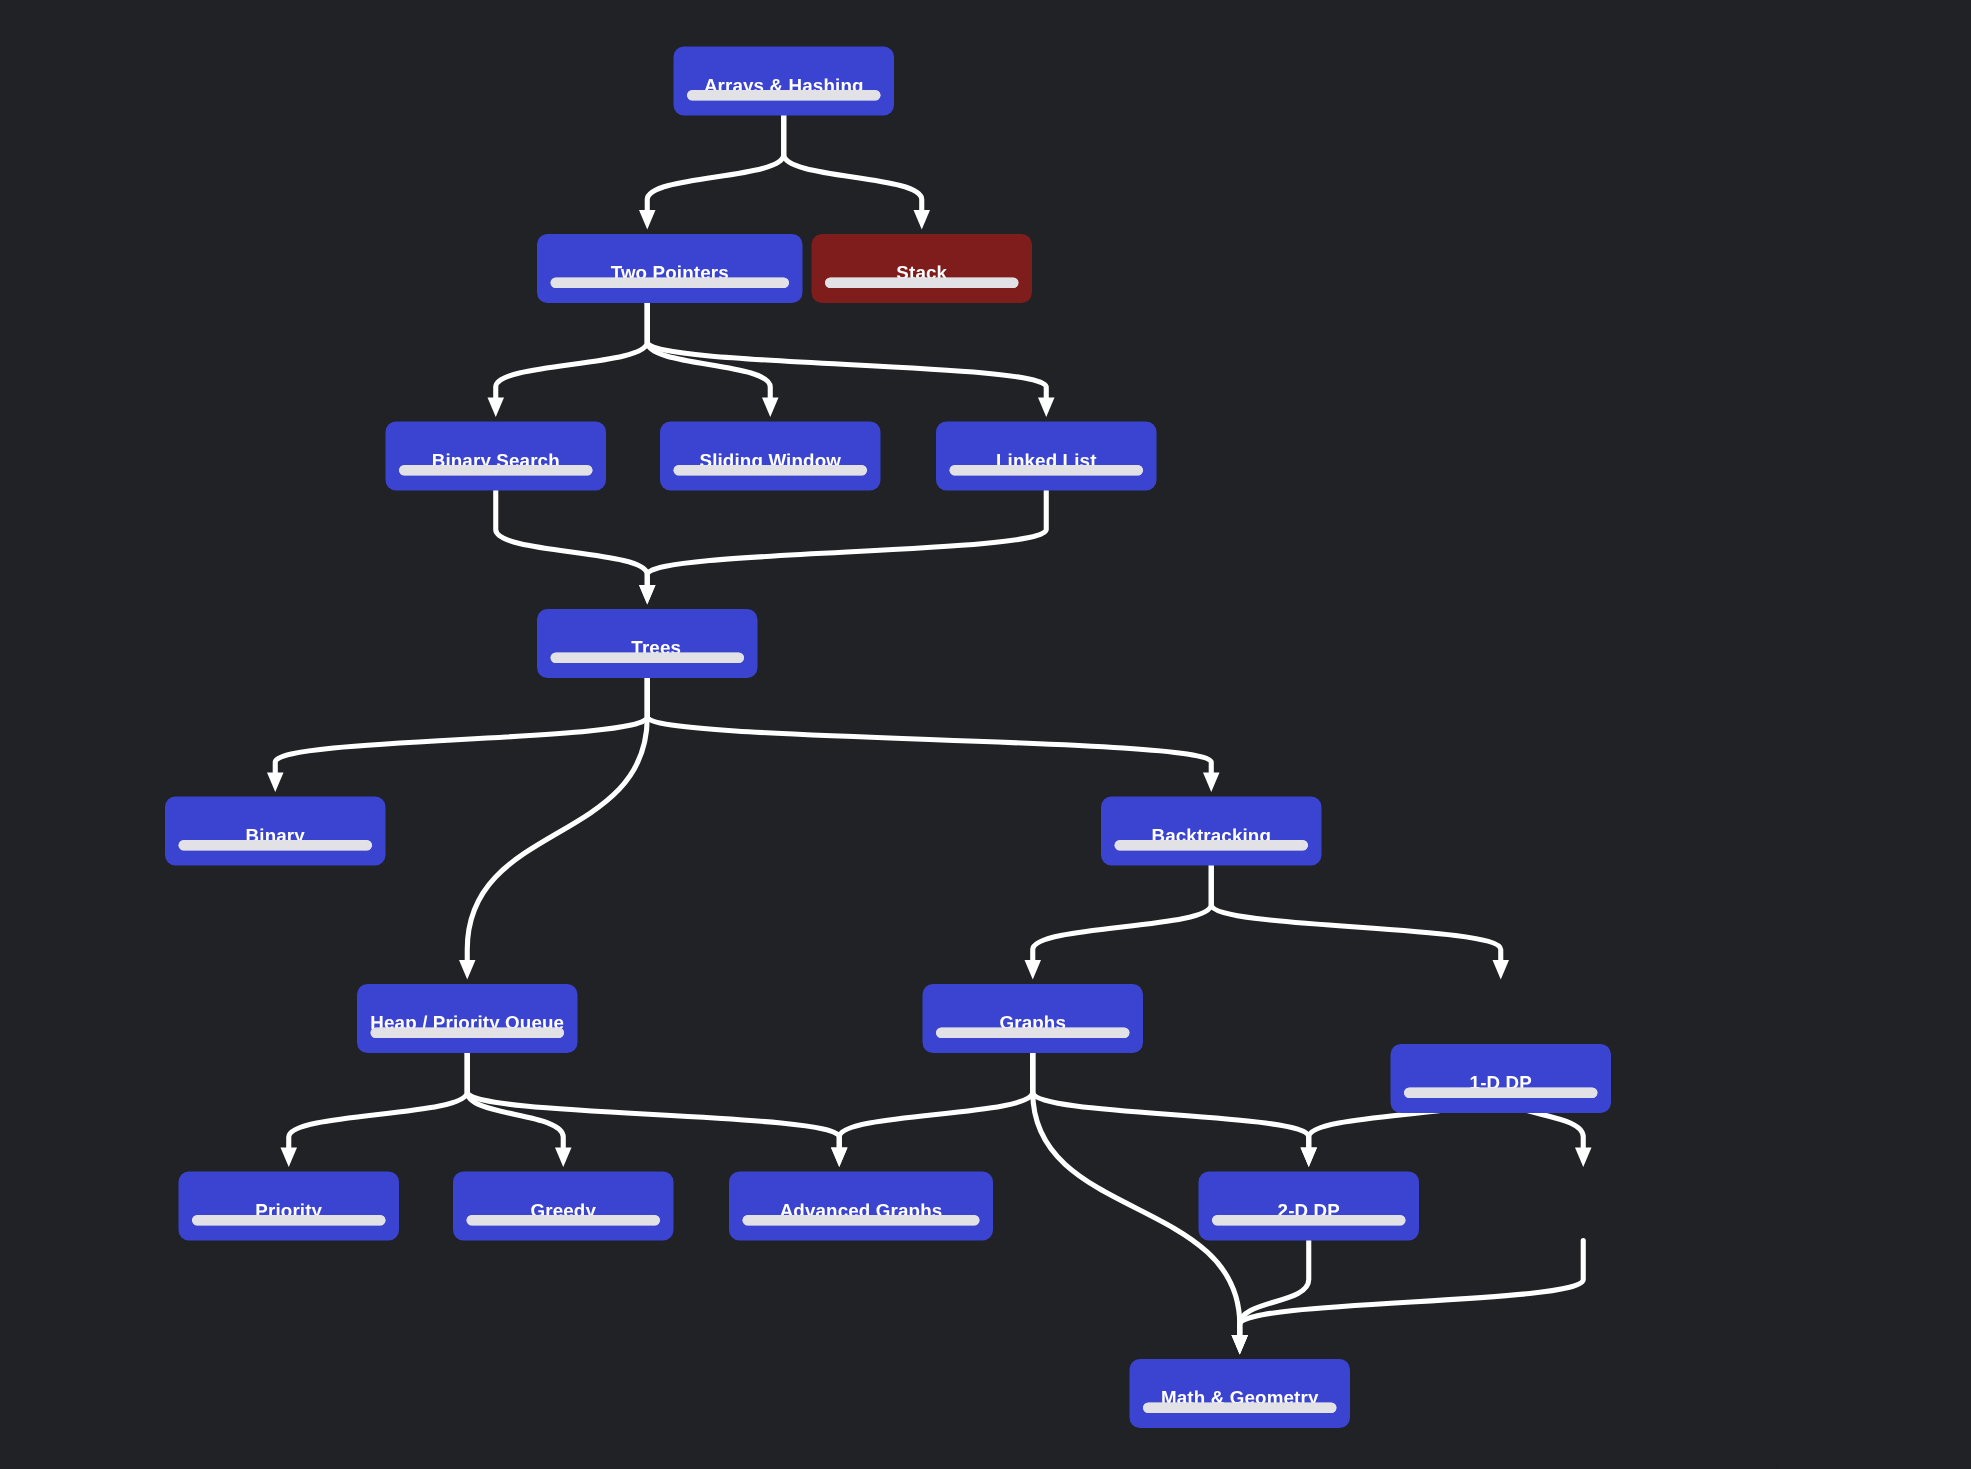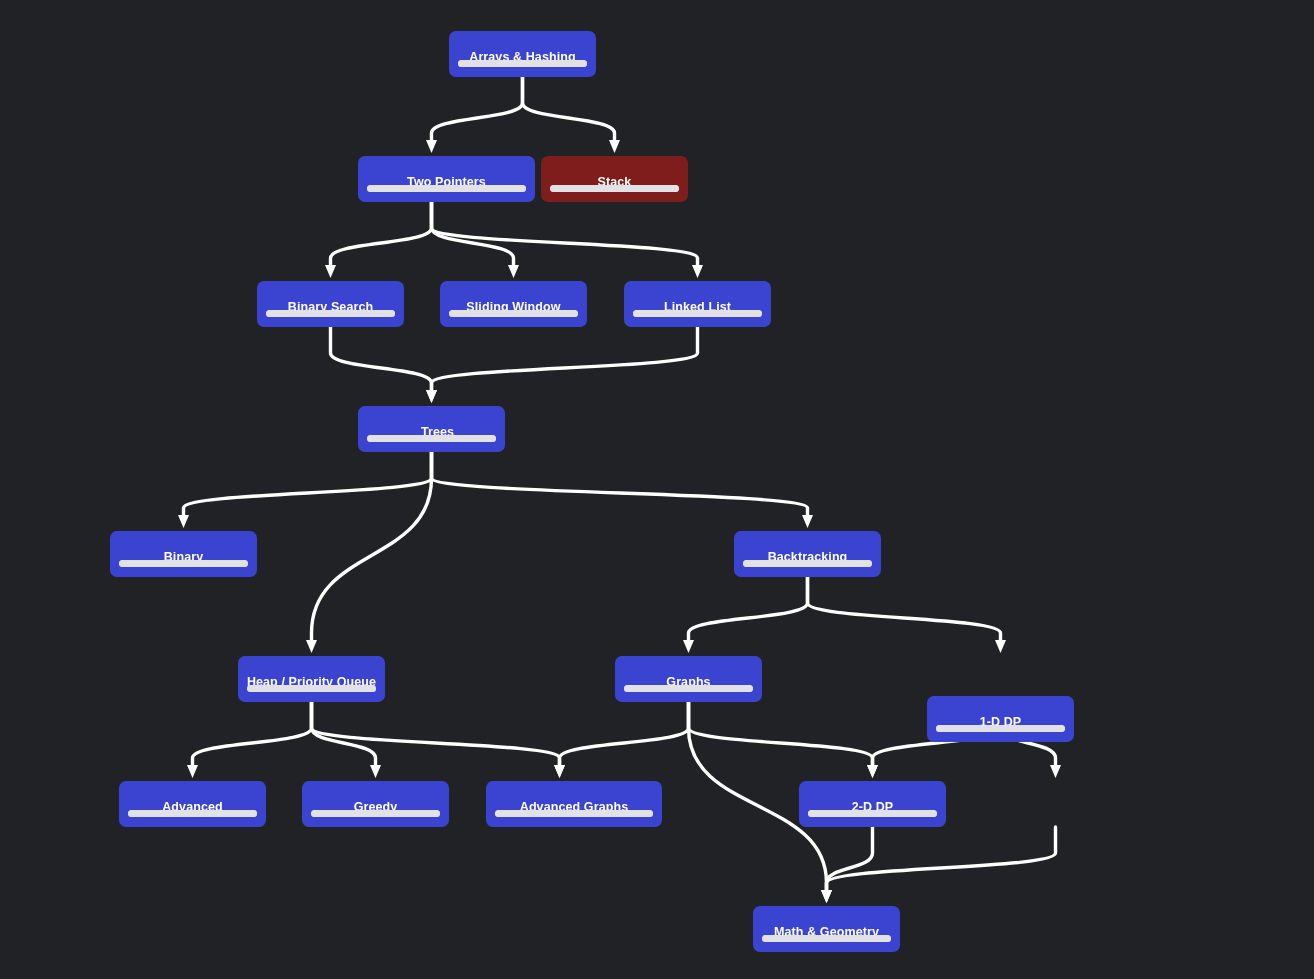--- a/index.html
+++ b/index.html
@@ -181,21 +181,21 @@
         <div class="node-progress-fill" style="width: 100%; background: rgb(226, 226, 230);"></div>
       </div>
     </div>
     <div class="node" style="left: 927px; top: 672px; width: 147px; height: 46px; background: rgb(59, 68, 208); margin-top: 24px;">
       <div class="node-label">1-D DP</div>
       <div class="node-progress-track">
         <div class="node-progress-fill" style="width: 100%; background: rgb(226, 226, 230);"></div>
       </div>
     </div>
     <div class="node" style="left: 119px; top: 781px; width: 147px; height: 46px; background: rgb(59, 68, 208);">
-      <div class="node-label">Advanced</div>
+      <div class="node-label">Priority</div>
       <div class="node-progress-track">
         <div class="node-progress-fill" style="width: 100%; background: rgb(226, 226, 230);"></div>
       </div>
     </div>
     <div class="node" style="left: 302px; top: 781px; width: 147px; height: 46px; background: rgb(59, 68, 208);">
       <div class="node-label">Greedy</div>
       <div class="node-progress-track">
         <div class="node-progress-fill" style="width: 100%; background: rgb(226, 226, 230);"></div>
       </div>
     </div>

